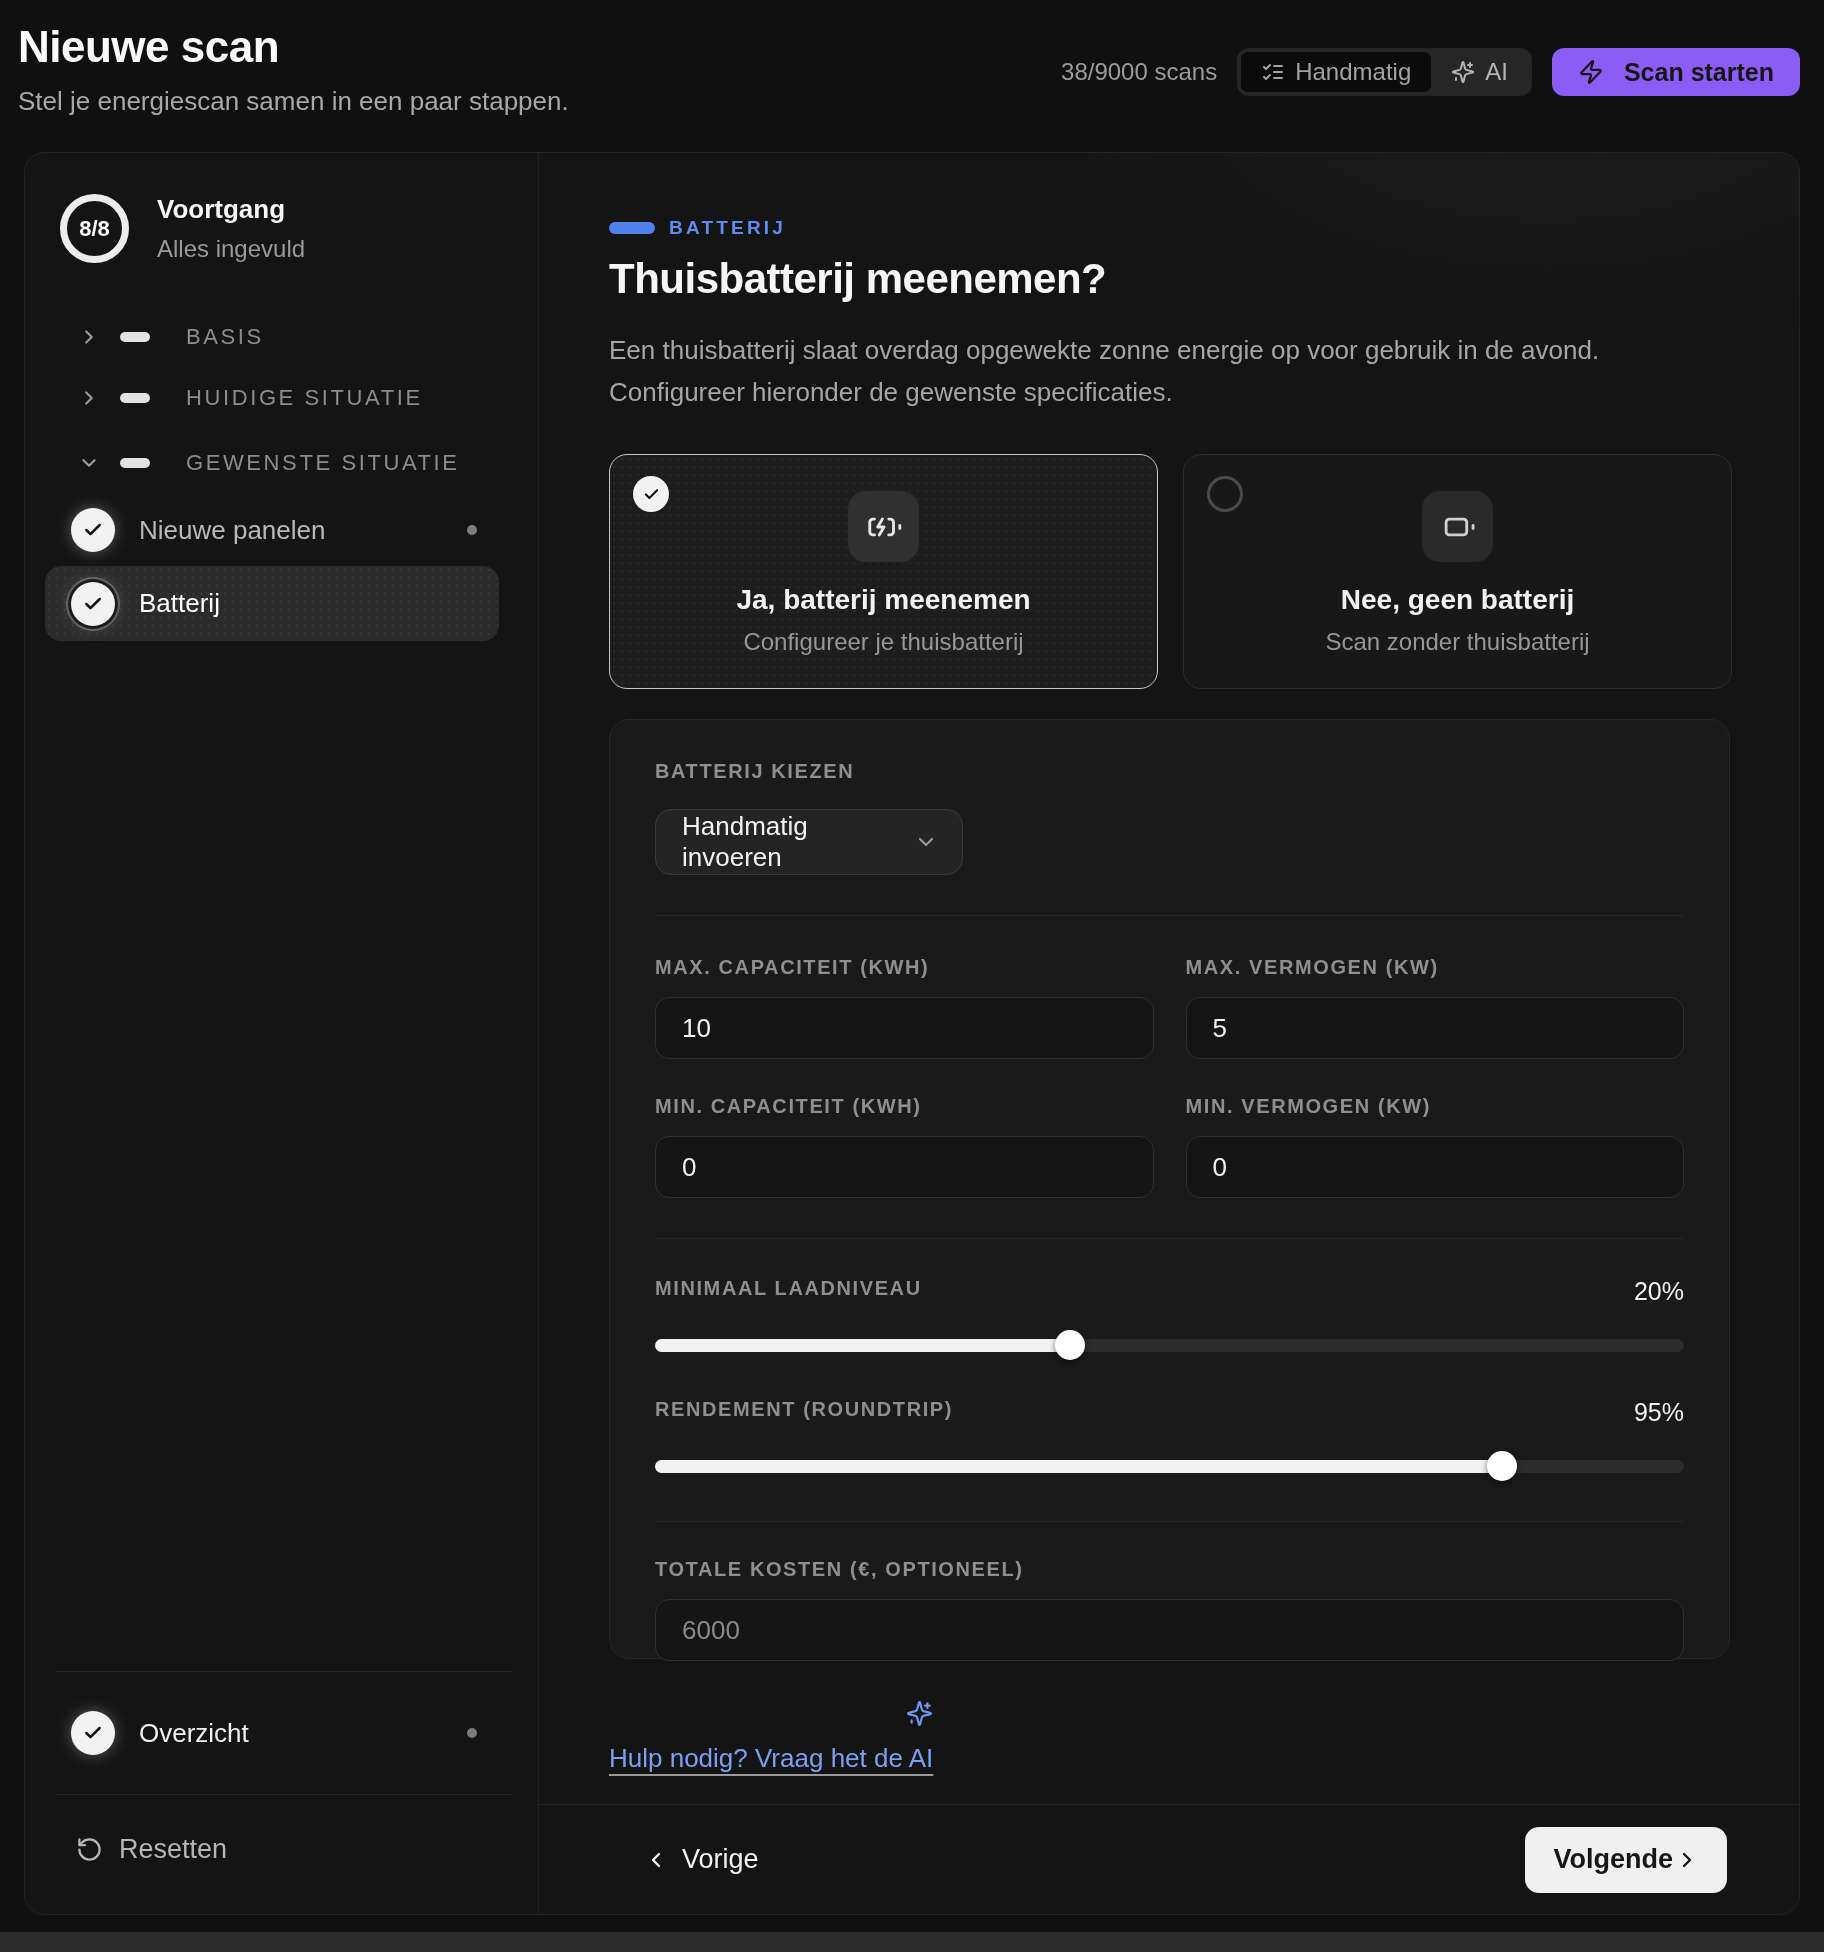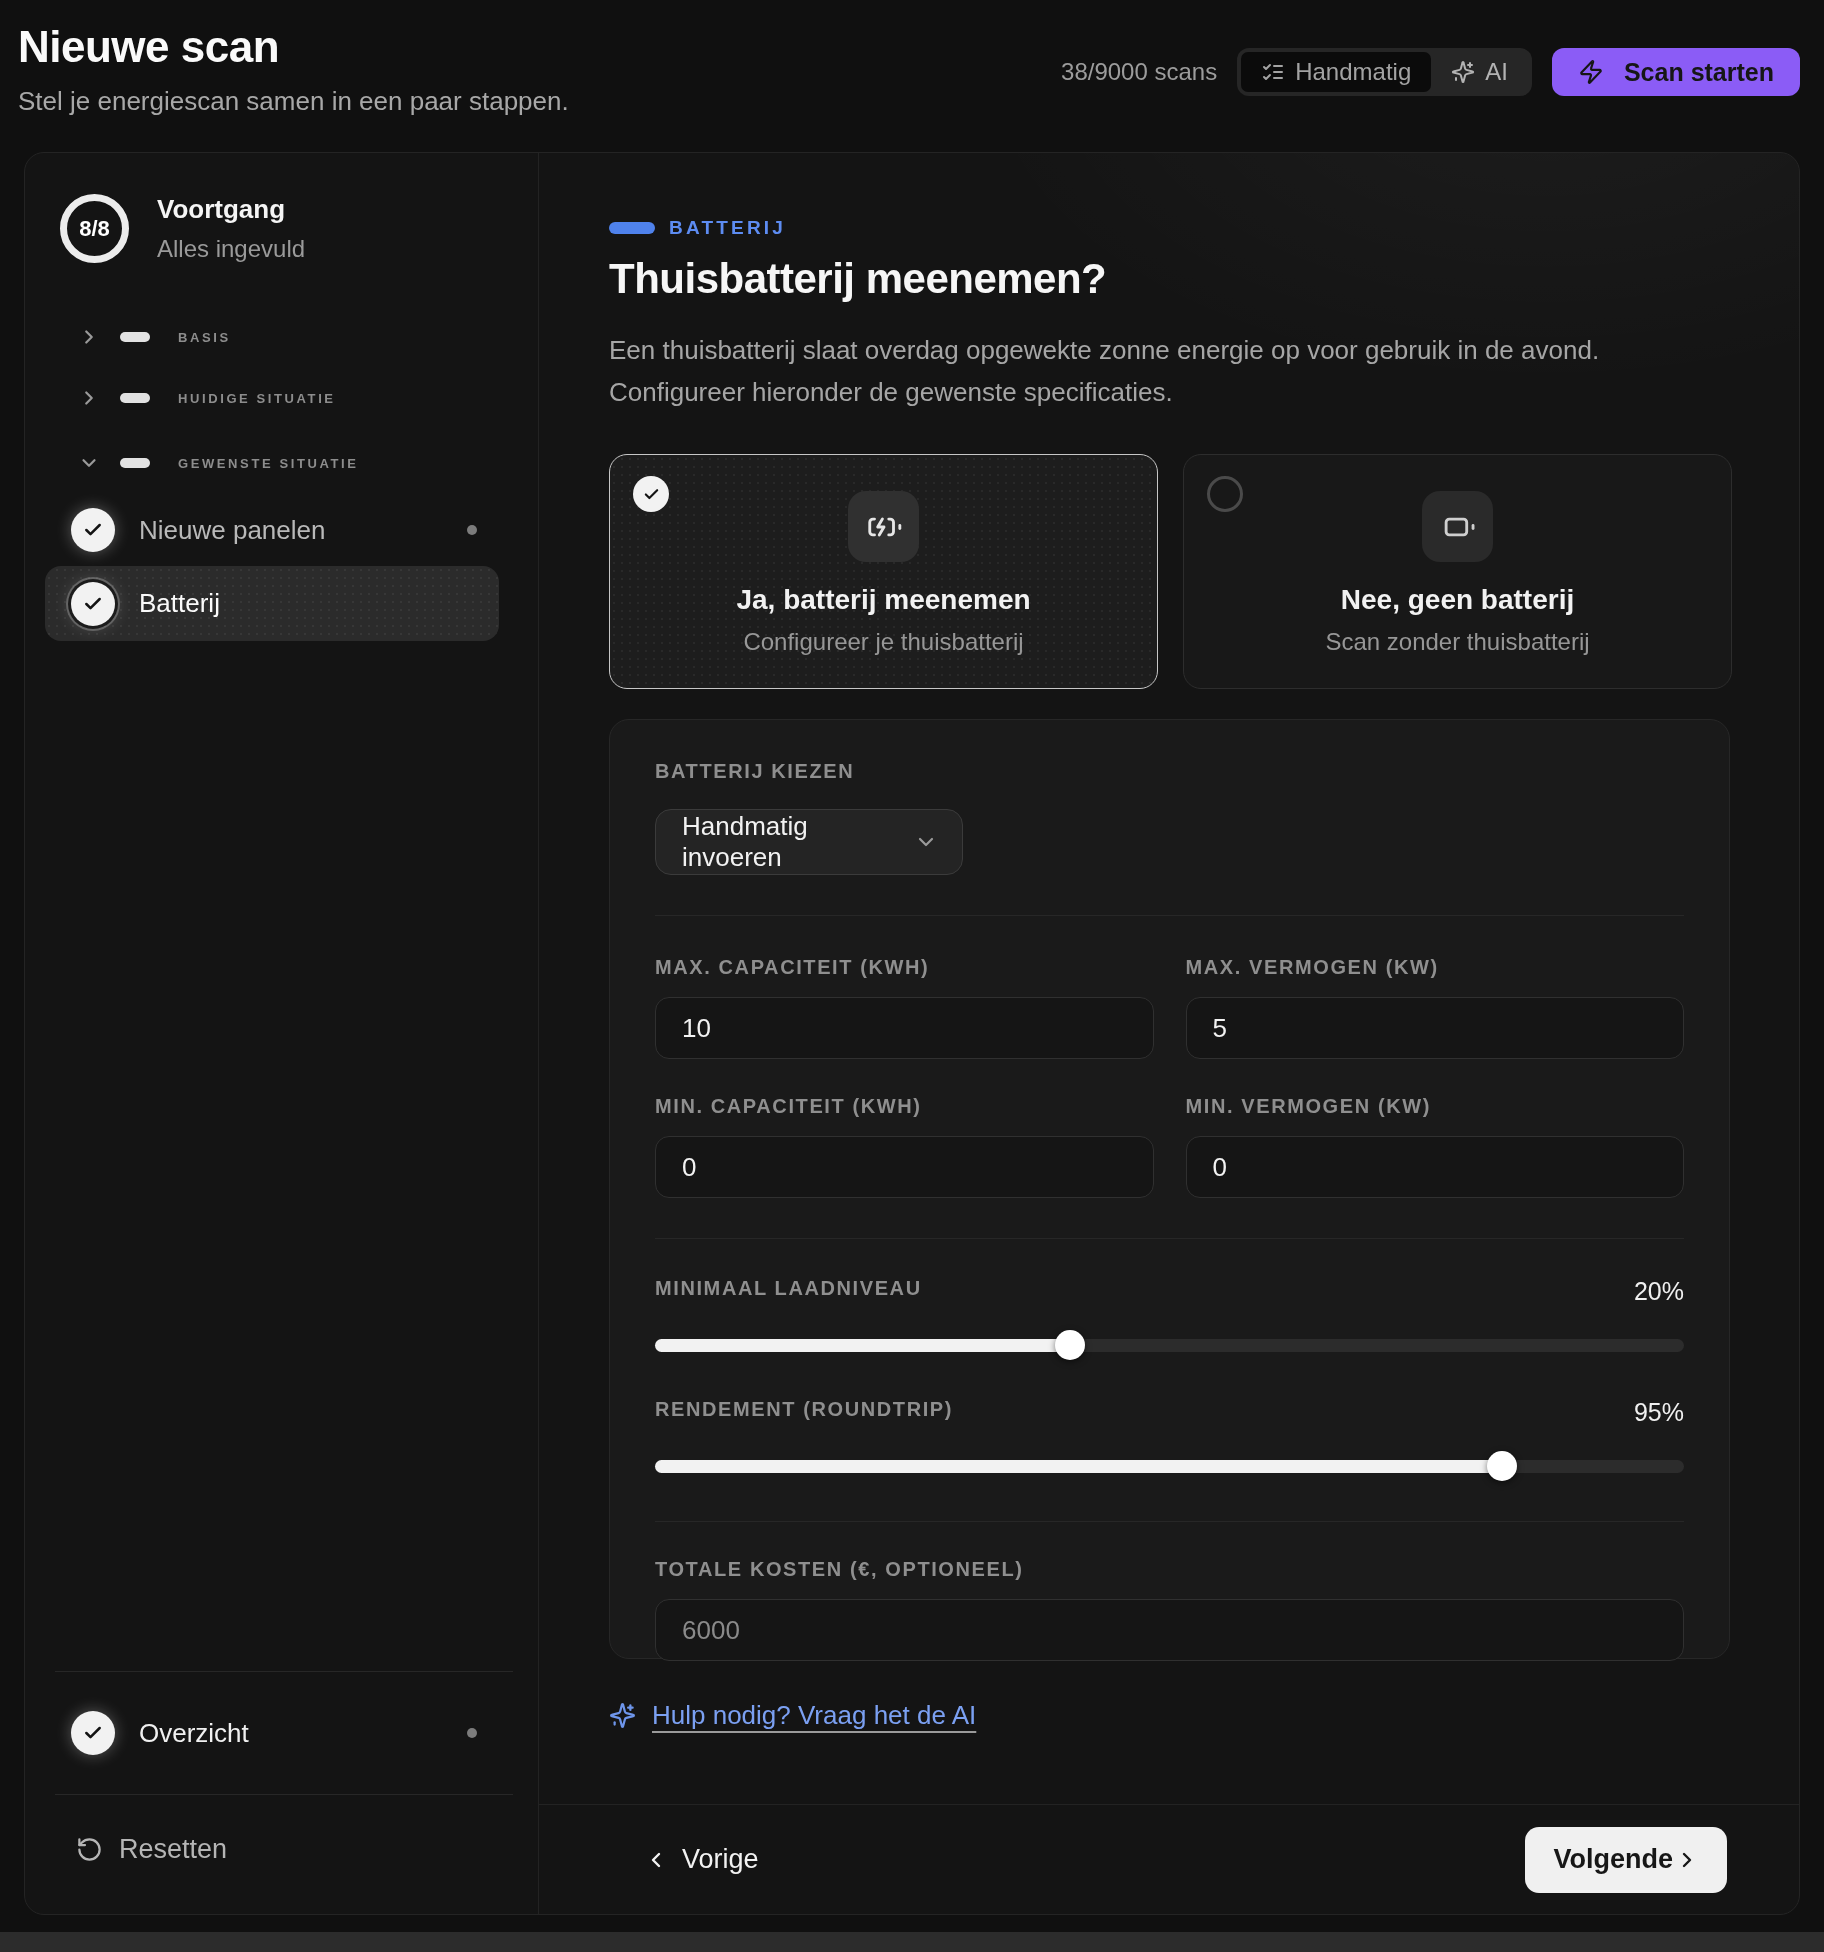--- a/index.html
+++ b/index.html
@@ -31,21 +31,21 @@
   
   .progress-wrap{position:absolute;left:35px;top:41px;display:flex;align-items:center;gap:28px;}
   .progress-circle{width:69px;height:69px;border-radius:50%;border:7px solid #ececec;box-sizing:border-box;
        display:flex;align-items:center;justify-content:center;font-size:22px;font-weight:700;color:#fff;}
   .progress-title{font-size:26px;font-weight:700;color:#f5f5f5;}
   .progress-sub{margin-top:10px;font-size:24px;color:#9a9a9a;}
 
   .nav-section{position:absolute;left:53px;height:34px;display:flex;align-items:center;gap:0;cursor:pointer;}
   .nav-section .chev{color:#9a9a9a;}
   .nav-section .pill{width:30px;height:10px;border-radius:5px;background:#e2e2e2;margin-left:20px;}
-  .nav-section .sec-label{margin-left:28px;font-size:13px;font-weight:700;letter-spacing:2.6px;color:#8d8d8d;}
+  .nav-section .sec-label{margin-left:36px;font-size:22px;font-weight:400;letter-spacing:2.6px;color:#8d8d8d;}
 
   .nav-item{position:absolute;left:20px;width:454px;display:flex;align-items:center;padding-left:26px;box-sizing:border-box;cursor:pointer;}
   .nav-item .item-label{margin-left:24px;font-size:26px;color:#b9b9b9;}
   .nav-item.active{height:75px;border-radius:16px;background:#2b2b2b;
        background-image:radial-gradient(rgba(255,255,255,0.055) 1px,transparent 1.4px);background-size:8px 8px;}
   .nav-item.active .item-label{color:#fafafa;}
   .check-circle{width:44px;height:44px;border-radius:50%;background:#f2f2f2;color:#141414;flex:0 0 44px;
        display:flex;align-items:center;justify-content:center;box-shadow:0 0 16px rgba(255,255,255,0.30);}
   .nav-item.active .check-circle{box-shadow:0 0 0 3px rgba(20,20,20,0.9),0 0 0 5px rgba(255,255,255,0.22),0 0 18px rgba(255,255,255,0.25);}
   .notif-dot{width:10px;height:10px;border-radius:50%;background:#7c7c7c;margin-left:auto;margin-right:22px;}
@@ -95,21 +95,21 @@
   .slider .track{position:absolute;left:0;right:0;top:9px;height:13px;border-radius:7px;background:#2c2c2c;}
   .slider .fill{position:absolute;left:0;top:9px;height:13px;border-radius:7px;background:#f2f2f2;}
   .slider .thumb{position:absolute;top:0;width:30px;height:30px;margin-left:-15px;border-radius:50%;background:#ffffff;
        box-shadow:0 2px 6px rgba(0,0,0,0.5);}
 
   .total-block{margin-top:36px;}
   .total-block input{margin-top:18px;width:100%;height:62px;box-sizing:border-box;border-radius:14px;background:#151515;
        border:1px solid #303030;color:#f2f2f2;font-family:inherit;font-size:26px;padding:0 26px;outline:none;}
   .total-block input::placeholder{color:#8a8a8a;}
 
-  .help-link{position:absolute;left:70px;top:1547px;display:flex;align-items:center;gap:16px;cursor:pointer;}
+  .help-link{position:absolute;left:70px;top:1547px;display:flex;align-items:flex-end;gap:16px;cursor:pointer;flex-direction:column;}
   .help-link .link-text{font-size:26px;color:#7ba0f2;text-decoration:underline;text-decoration-color:#9a9a9a;text-underline-offset:7px;}
   .help-link .spark{color:#6e95ea;}
 
   .content-footer{position:absolute;left:0;right:0;bottom:0;height:110px;border-top:1px solid #232323;
        display:flex;align-items:center;justify-content:space-between;padding:0 72px 0 105px;box-sizing:border-box;}
   .btn-back{display:flex;align-items:center;gap:14px;background:transparent;border:none;cursor:pointer;
        color:#f2f2f2;font-family:inherit;font-size:27px;padding:0;}
   .btn-next{display:flex;align-items:center;gap:2px;background:#f0f0f0;color:#171717;border:none;cursor:pointer;
        font-family:inherit;font-size:27px;font-weight:600;height:66px;padding:0 28px;border-radius:14px;}
 

